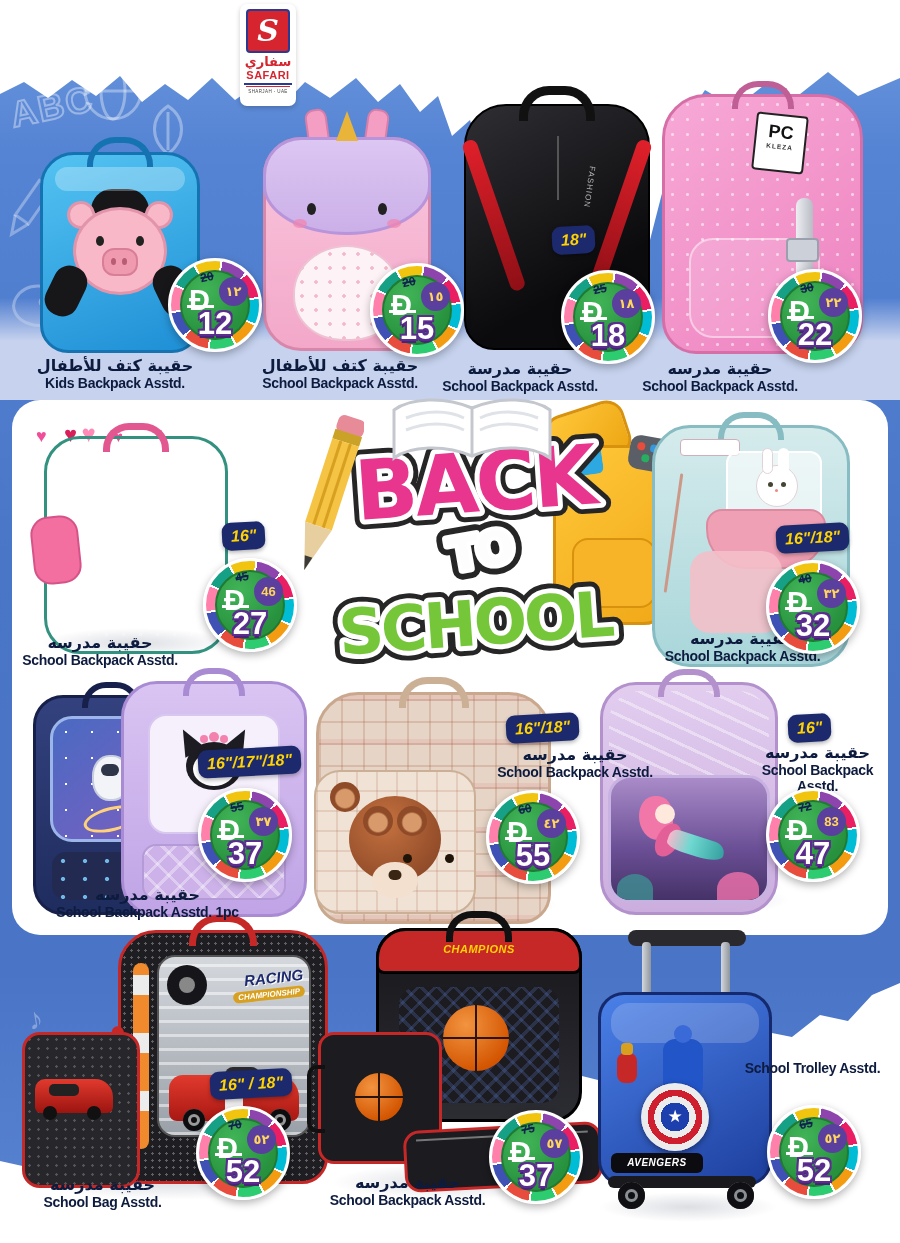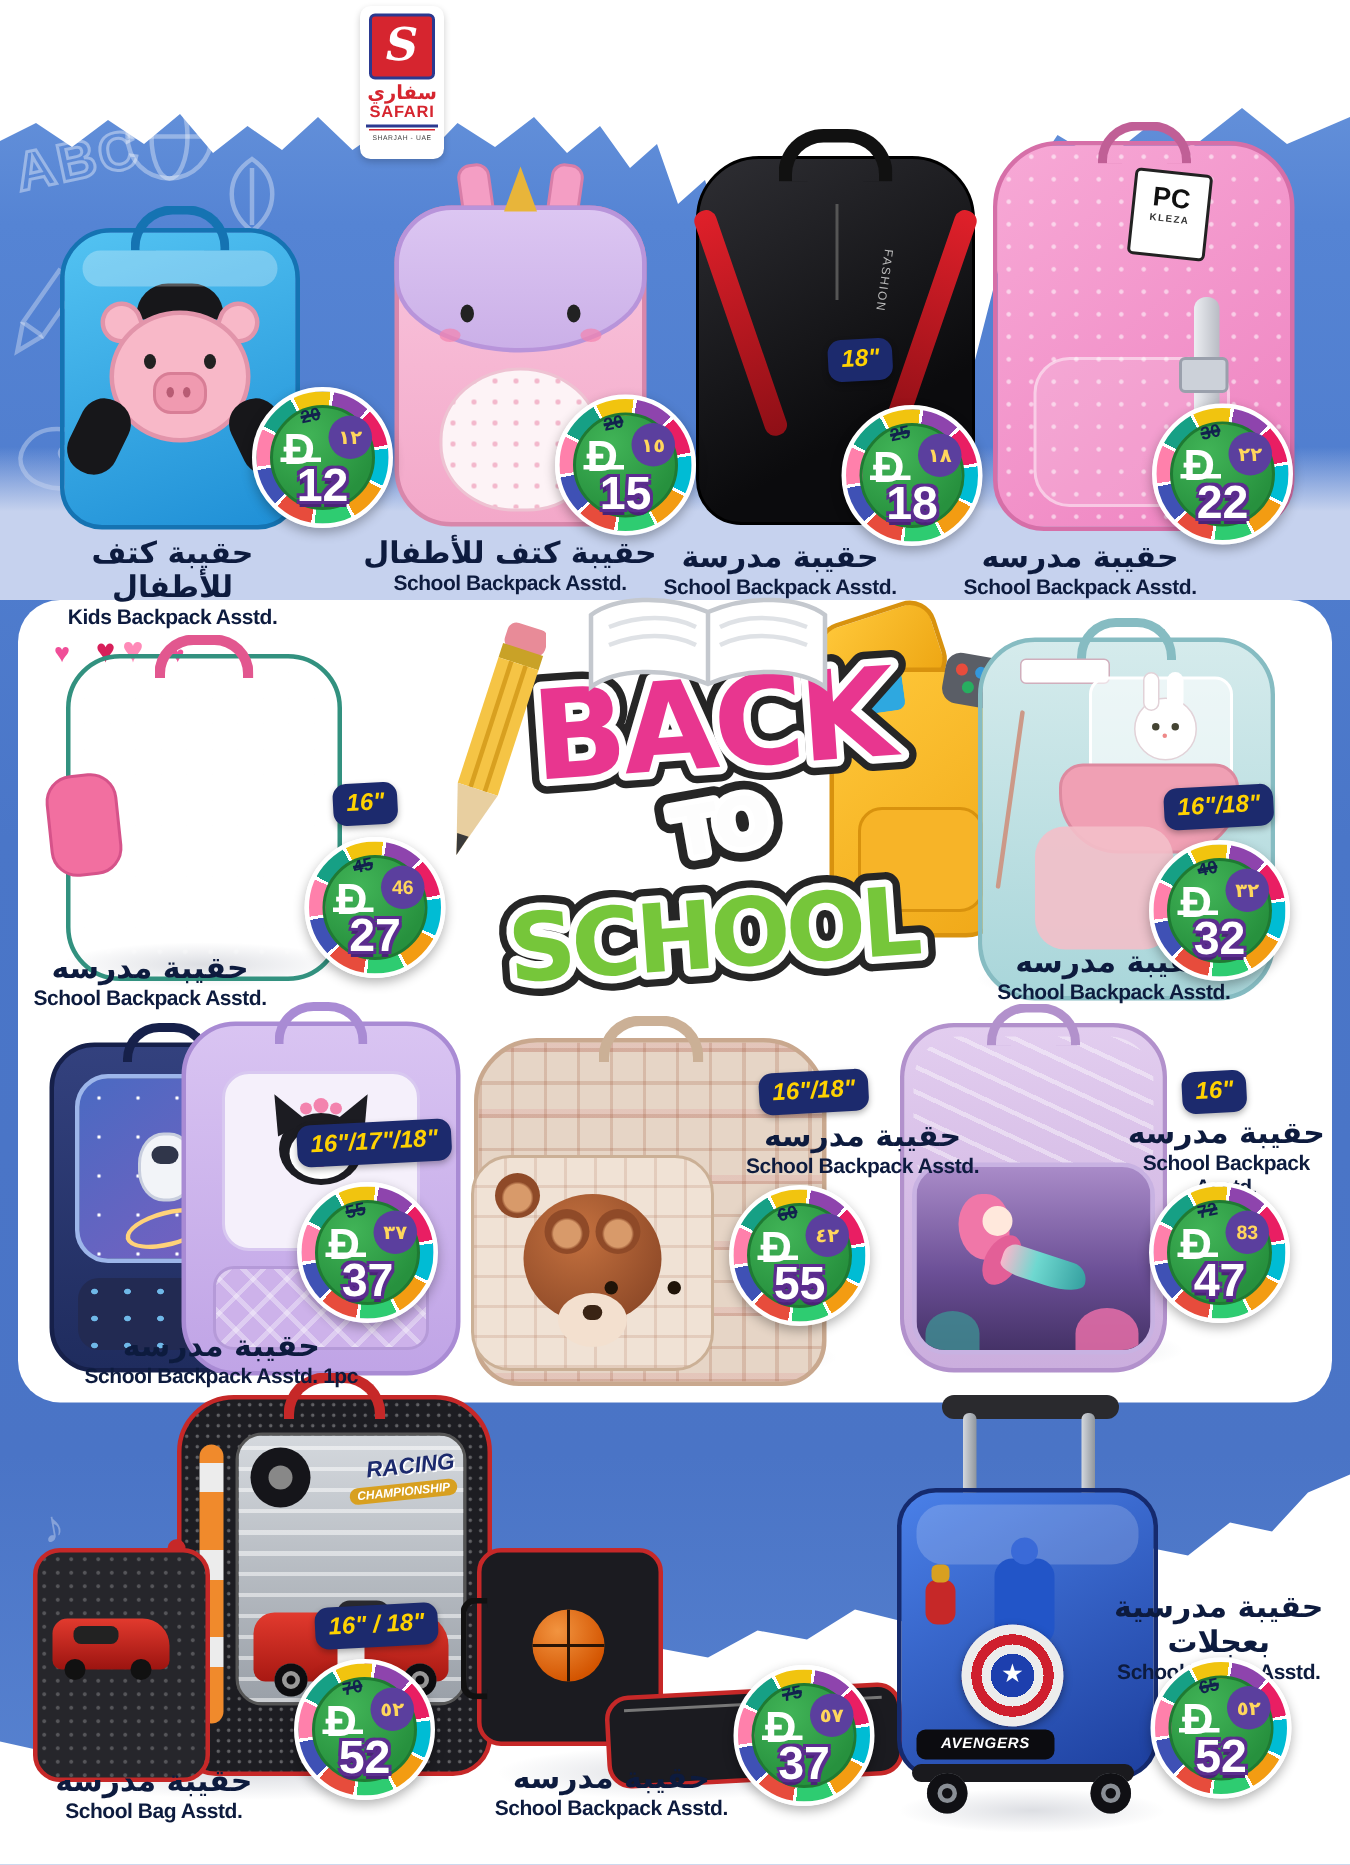--- a/index.html
+++ b/index.html
@@ -92,21 +92,21 @@
   .pb .val{position:absolute;left:0;right:0;bottom:7px;text-align:center;font-size:31px;font-weight:900;color:#fff;
            text-shadow:-2px -2px 0 #5b2d8e,2px -2px 0 #5b2d8e,-2px 2px 0 #5b2d8e,2px 2px 0 #5b2d8e,0 4px 0 #4a2377;}
 
   
   .sz{position:absolute;z-index:6;background:#1c2a6d;color:#ffd200;font-weight:bold;font-style:italic;
       font-size:16px;padding:5px 9px;border-radius:9px;transform:rotate(-3deg);white-space:nowrap;
       box-shadow:0 2px 4px rgba(0,0,0,.3);}
 
   
   .plabel{position:absolute;z-index:5;text-align:center;color:#0d1b3e;line-height:1.15;}
-  .plabel .ar{font-family:"DejaVu Sans",sans-serif;font-size:20px;font-weight:bold;direction:rtl;}
+  .plabel .ar{font-family:"DejaVu Sans",sans-serif;font-size:16px;font-weight:bold;direction:rtl;}
   .plabel .en{font-size:14px;font-weight:bold;letter-spacing:-.3px;}
 
   
   .sh{position:absolute;z-index:3;background:radial-gradient(ellipse at center,rgba(40,50,80,.16),rgba(40,50,80,0) 70%);}
 
   
   .prod{position:absolute;z-index:3;}
 
   
   #p1{left:40px;top:138px;width:160px;height:215px;}
@@ -706,20 +706,25 @@
     <div class="dh">Đ</div>
     <div class="arc">٥٢</div>
     <div class="val">52</div>
   </div>
   <div class="plabel" style="left:15px;top:1176px;width:175px;">
     <div class="ar">حقيبة مدرسه</div>
     <div class="en">School Bag Asstd.</div>
   </div>
 
   <div class="prod" id="p11">
+    <div class="p11-bp">
+      <div class="p11-champ">CHAMPIONS</div>
+      <div class="p11-net"></div>
+      <div class="bball" style="left:64px;top:74px;width:66px;height:66px;"></div>
+    </div>
     <div class="p11-lunch">
       <div class="bball" style="left:34px;top:38px;width:48px;height:48px;"></div>
     </div>
     <div class="p11-case">
       <div class="bball" style="left:118px;top:8px;width:40px;height:40px;"></div>
     </div>
   </div>
   <div class="pb" style="left:489px;top:1110px;">
     <div class="inner"></div>
     <div class="old">75</div>
@@ -749,17 +754,16 @@
     <div class="p12-w2"></div>
   </div>
   <div class="pb" style="left:767px;top:1105px;">
     <div class="inner"></div>
     <div class="old">65</div>
     <div class="dh">Đ</div>
     <div class="arc">٥٢</div>
     <div class="val">52</div>
   </div>
   <div class="plabel" style="left:730px;top:1060px;width:165px;">
-    <div class="ar">حقيبة مدرسية بعجلات</div>
     <div class="en">School Trolley Asstd.</div>
   </div>
 
 </div>
 
 </body></html>

